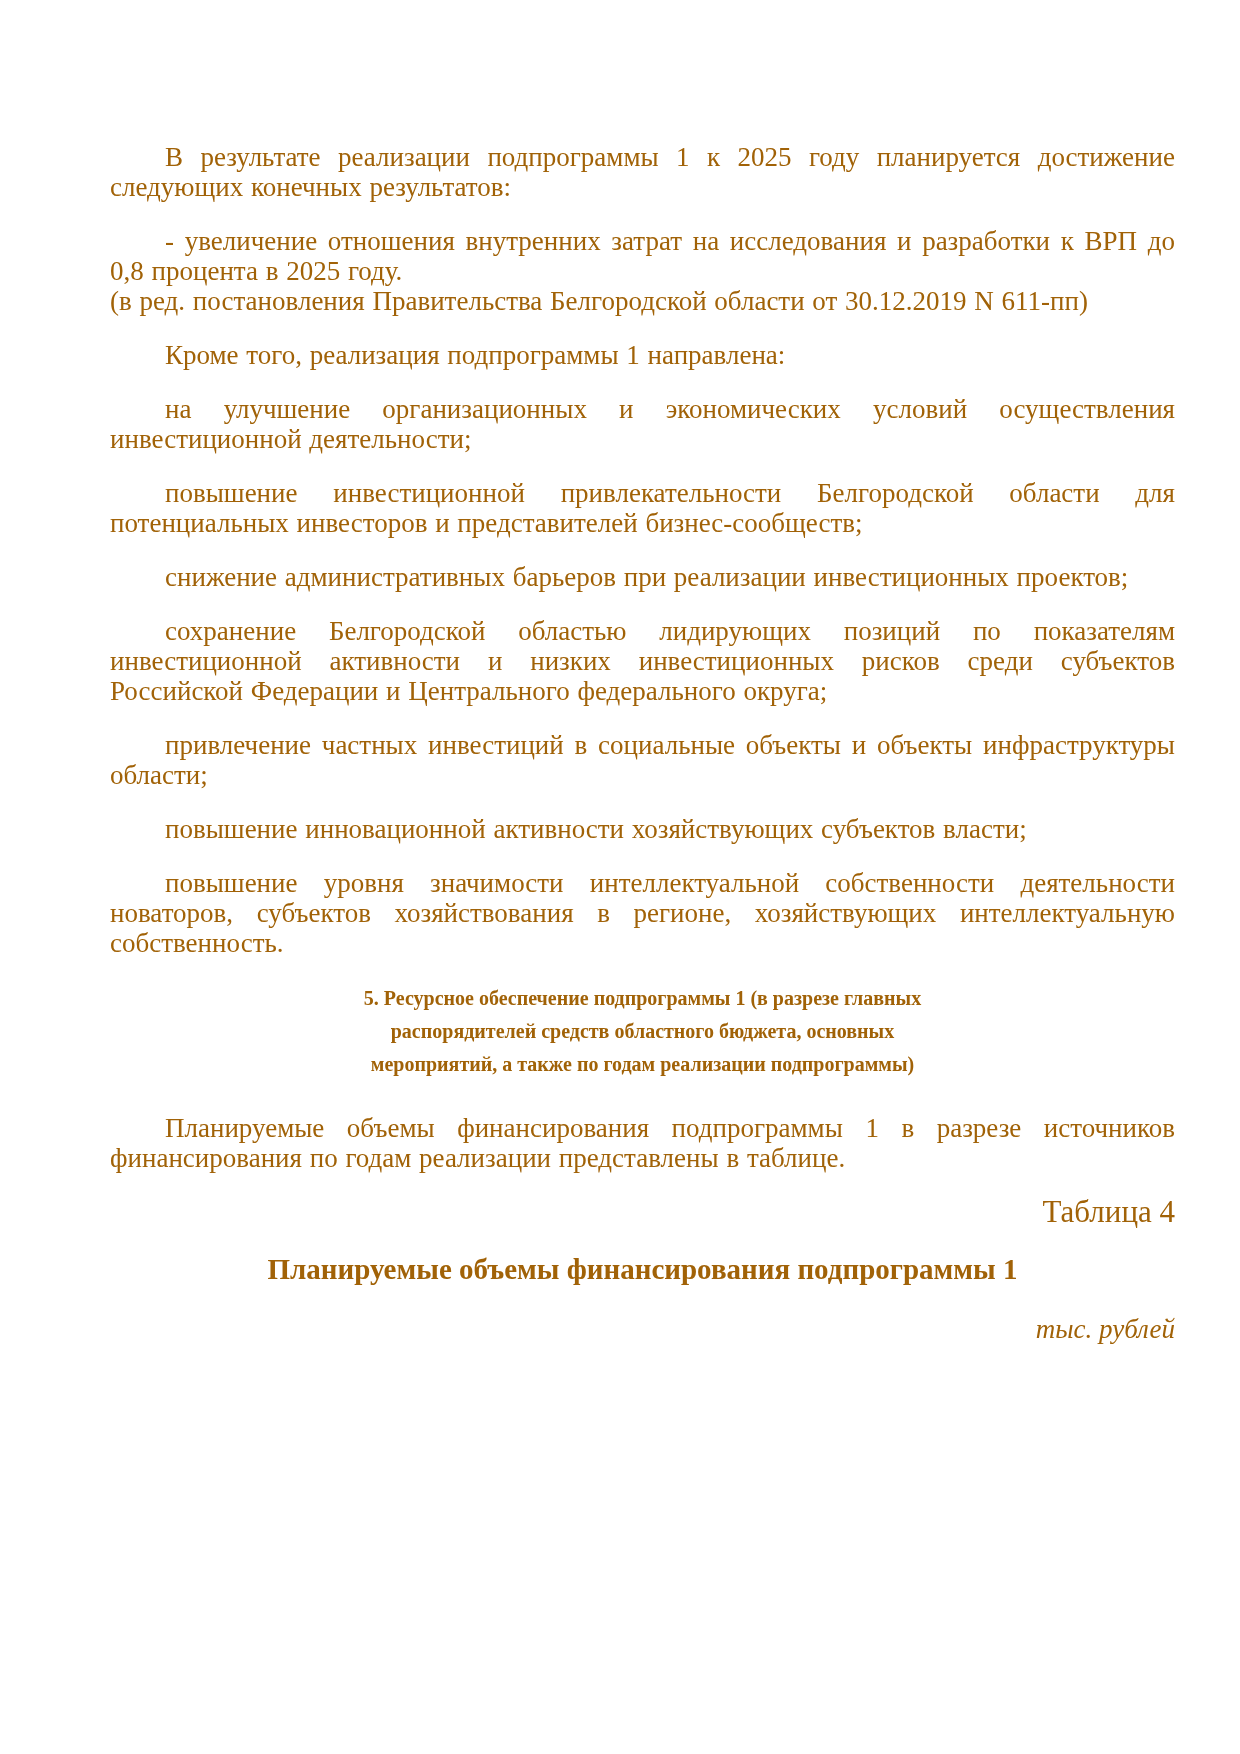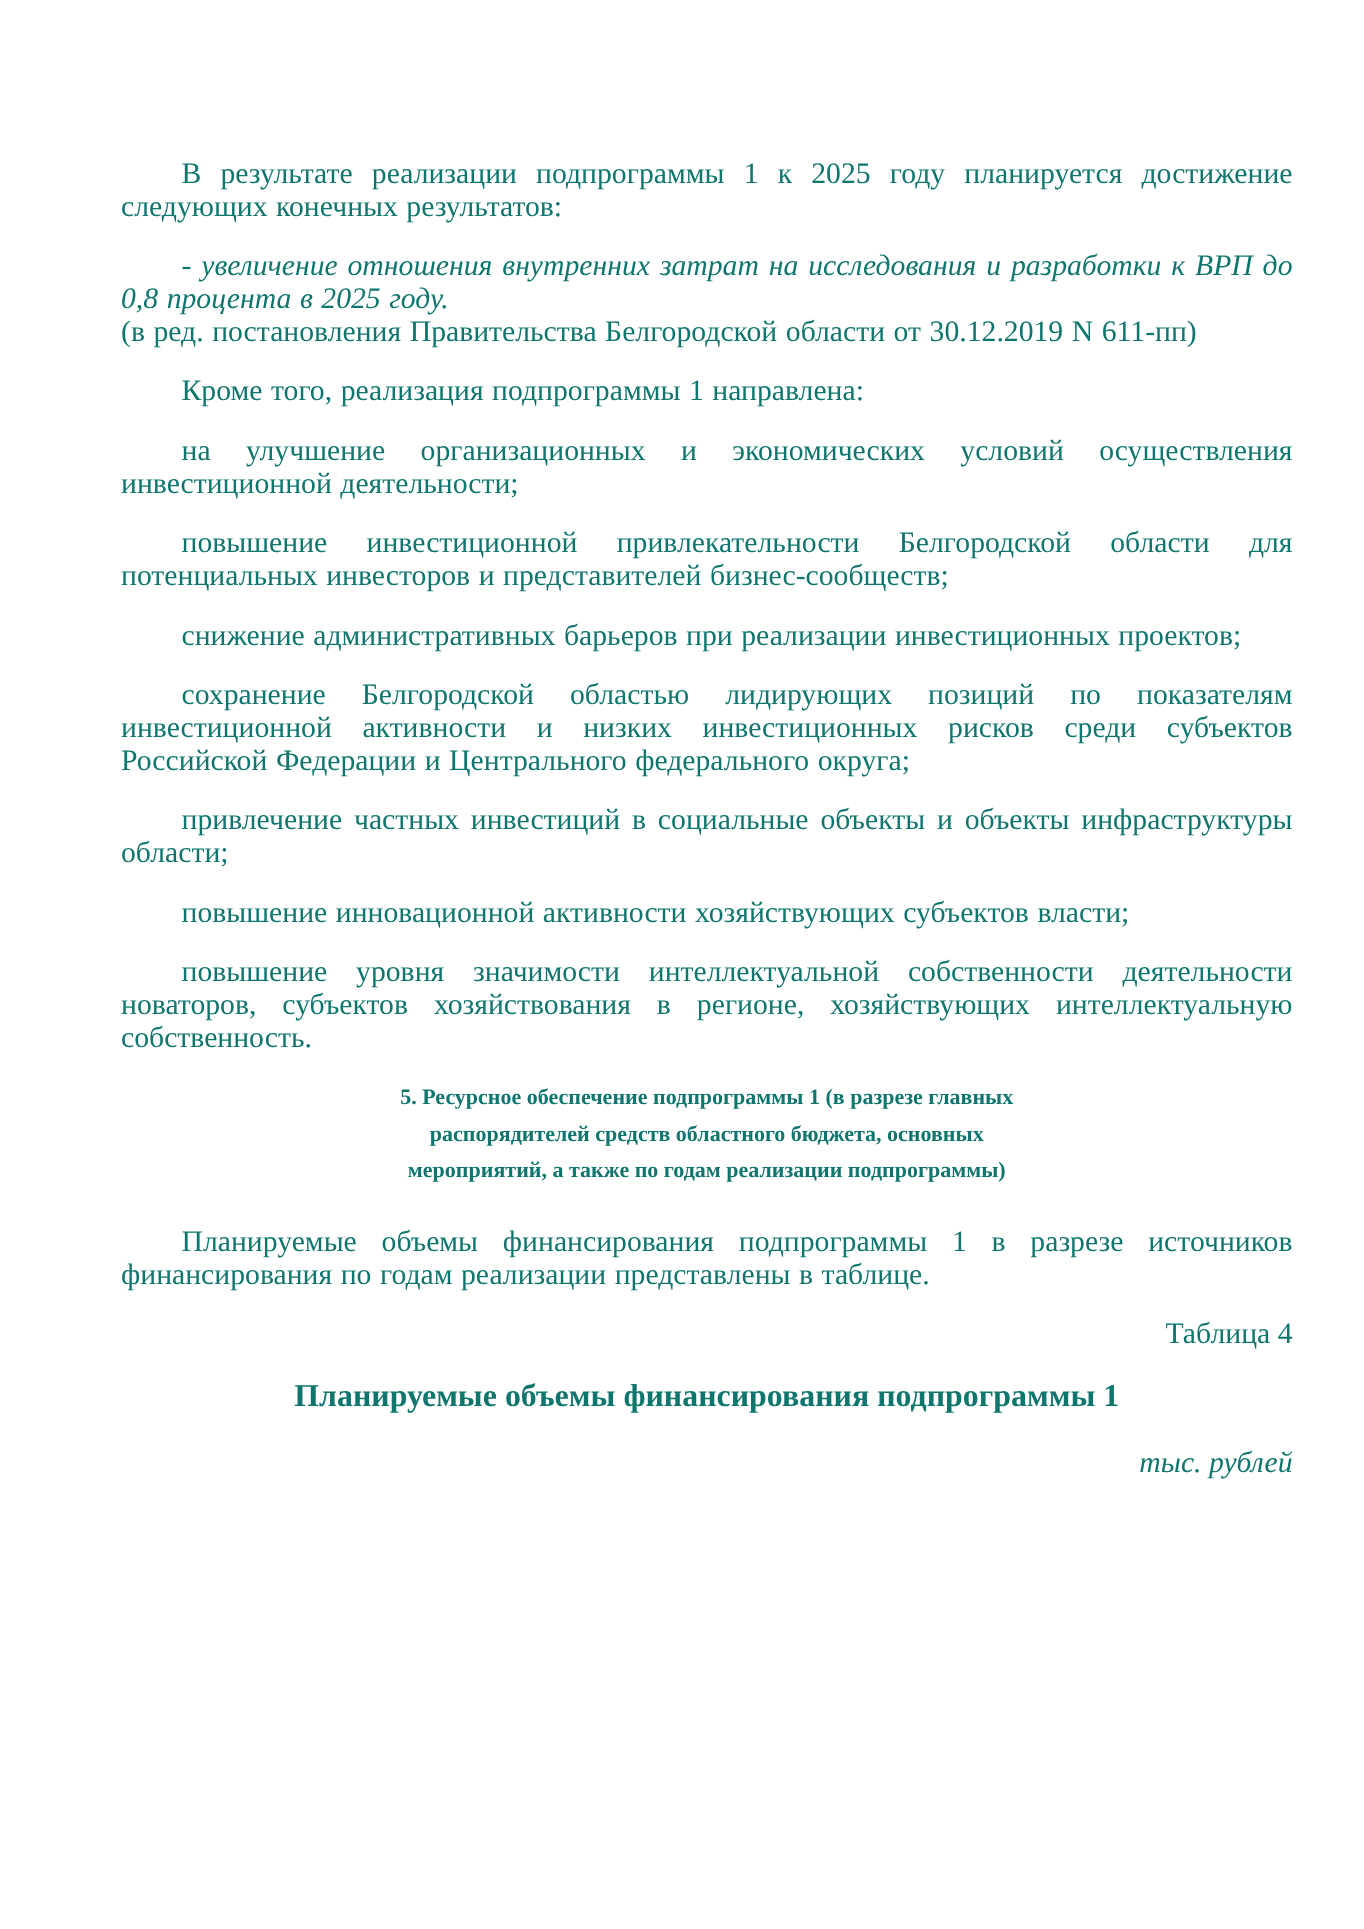--- a/index.html
+++ b/index.html
@@ -7,21 +7,21 @@
   html, body {
     margin: 0;
     padding: 0;
     background: #ffffff;
   }
   .page {
     position: relative;
     width: 1240px;
     height: 1732px;
     background: #ffffff;
-    color: #0f766e;
+    color: #a16207;
     font-family: "Liberation Serif", "DejaVu Serif", serif;
     overflow: hidden;
   }
   .content {
     position: absolute;
     left: 110px;
     top: 142px;
     width: 1065px;
   }
   .para {
@@ -31,31 +31,30 @@
     text-indent: 55px;
     margin: 0 0 24px 0;
     word-spacing: 1px;
   }
   .para.no-indent {
     text-indent: 0;
     text-align: left;
   }
   .para.tight {
     margin-bottom: 0;
-    font-style: italic;
   }
   .section-heading {
     font-size: 20px;
     line-height: 33px;
     font-weight: bold;
     text-align: center;
     margin: 0 0 32px 0;
   }
   .table-label {
-    font-size: 27px;
+    font-size: 31px;
     line-height: 30px;
     text-align: right;
     margin: 0 0 26px 0;
   }
   .table-title {
     font-size: 29px;
     line-height: 33px;
     font-weight: bold;
     text-align: center;
     margin: 0 0 28px 0;

